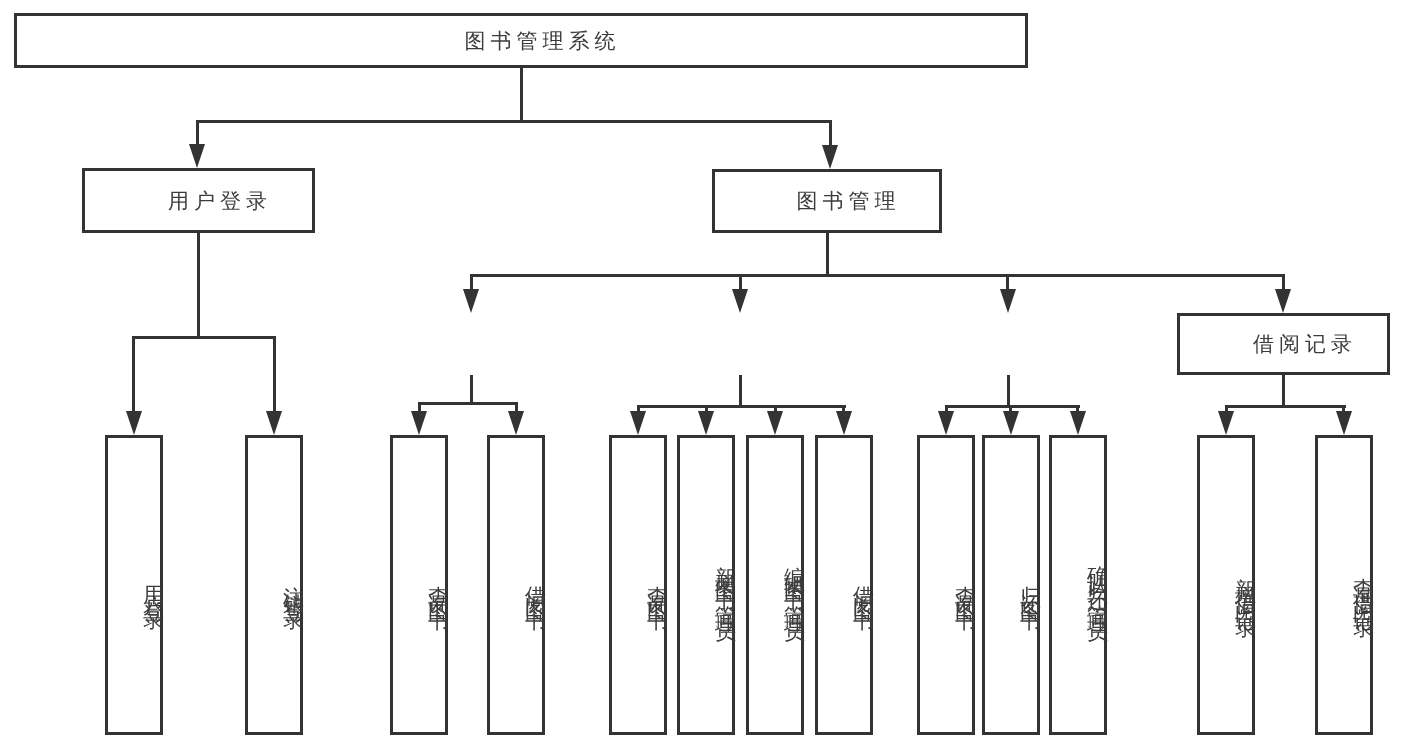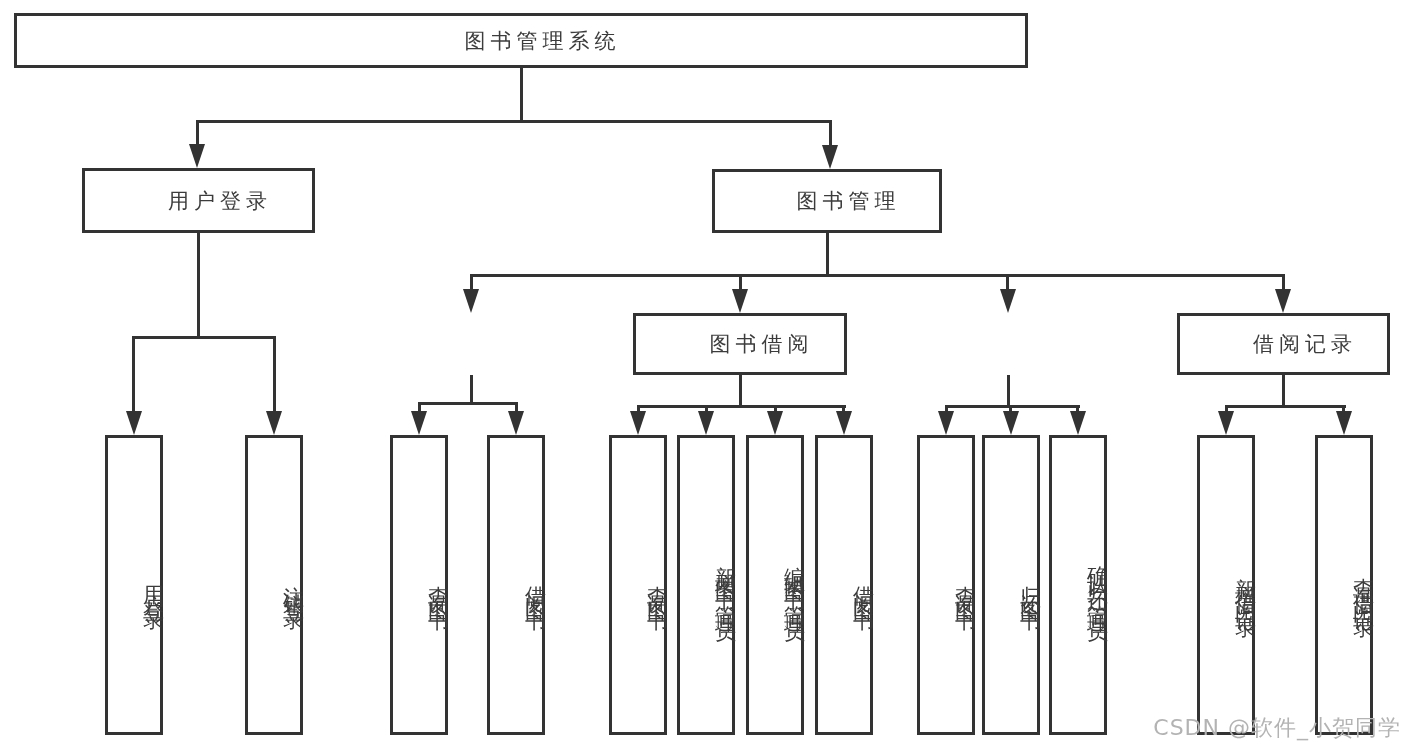--- a/index.html
+++ b/index.html
@@ -59,23 +59,20 @@
   <div class="hline" style="left:470px;top:274px;width:814px;"></div>
   <div class="vline" style="left:470px;top:274px;height:15px;"></div>
   <div class="arrow" style="left:463px;top:289px;"></div>
   <div class="vline" style="left:739px;top:274px;height:15px;"></div>
   <div class="arrow" style="left:732px;top:289px;"></div>
   <div class="vline" style="left:1006px;top:274px;height:15px;"></div>
   <div class="arrow" style="left:1000px;top:289px;"></div>
   <div class="vline" style="left:1282px;top:274px;height:15px;"></div>
   <div class="arrow" style="left:1275px;top:289px;"></div>
 
-  <div class="node" style="left:633px;top:313px;width:214px;height:62px;">
-    <span class="lbl">图书借阅</span>
-  </div>
   <div class="node" style="left:1177px;top:313px;width:213px;height:62px;">
     <span class="lbl">借阅记录</span>
   </div>
 
   <div class="vline" style="left:470px;top:375px;height:27px;"></div>
   <div class="hline" style="left:418px;top:402px;width:100px;"></div>
   <div class="vline" style="left:418px;top:402px;height:9px;"></div>
   <div class="arrow" style="left:411px;top:411px;"></div>
   <div class="vline" style="left:515px;top:402px;height:9px;"></div>
   <div class="arrow" style="left:508px;top:411px;"></div>
@@ -144,15 +141,14 @@
     <span class="lbl">确认归还（管理员）</span>
   </div>
 
   <div class="node leaf" style="left:1197px;">
     <span class="lbl">新增借阅记录</span>
   </div>
   <div class="node leaf" style="left:1315px;">
     <span class="lbl">查询借阅记录</span>
   </div>
 
-  <div class="watermark">CSDN @软件_小贺同学</div>
 
 </div>
 
 </body></html>

